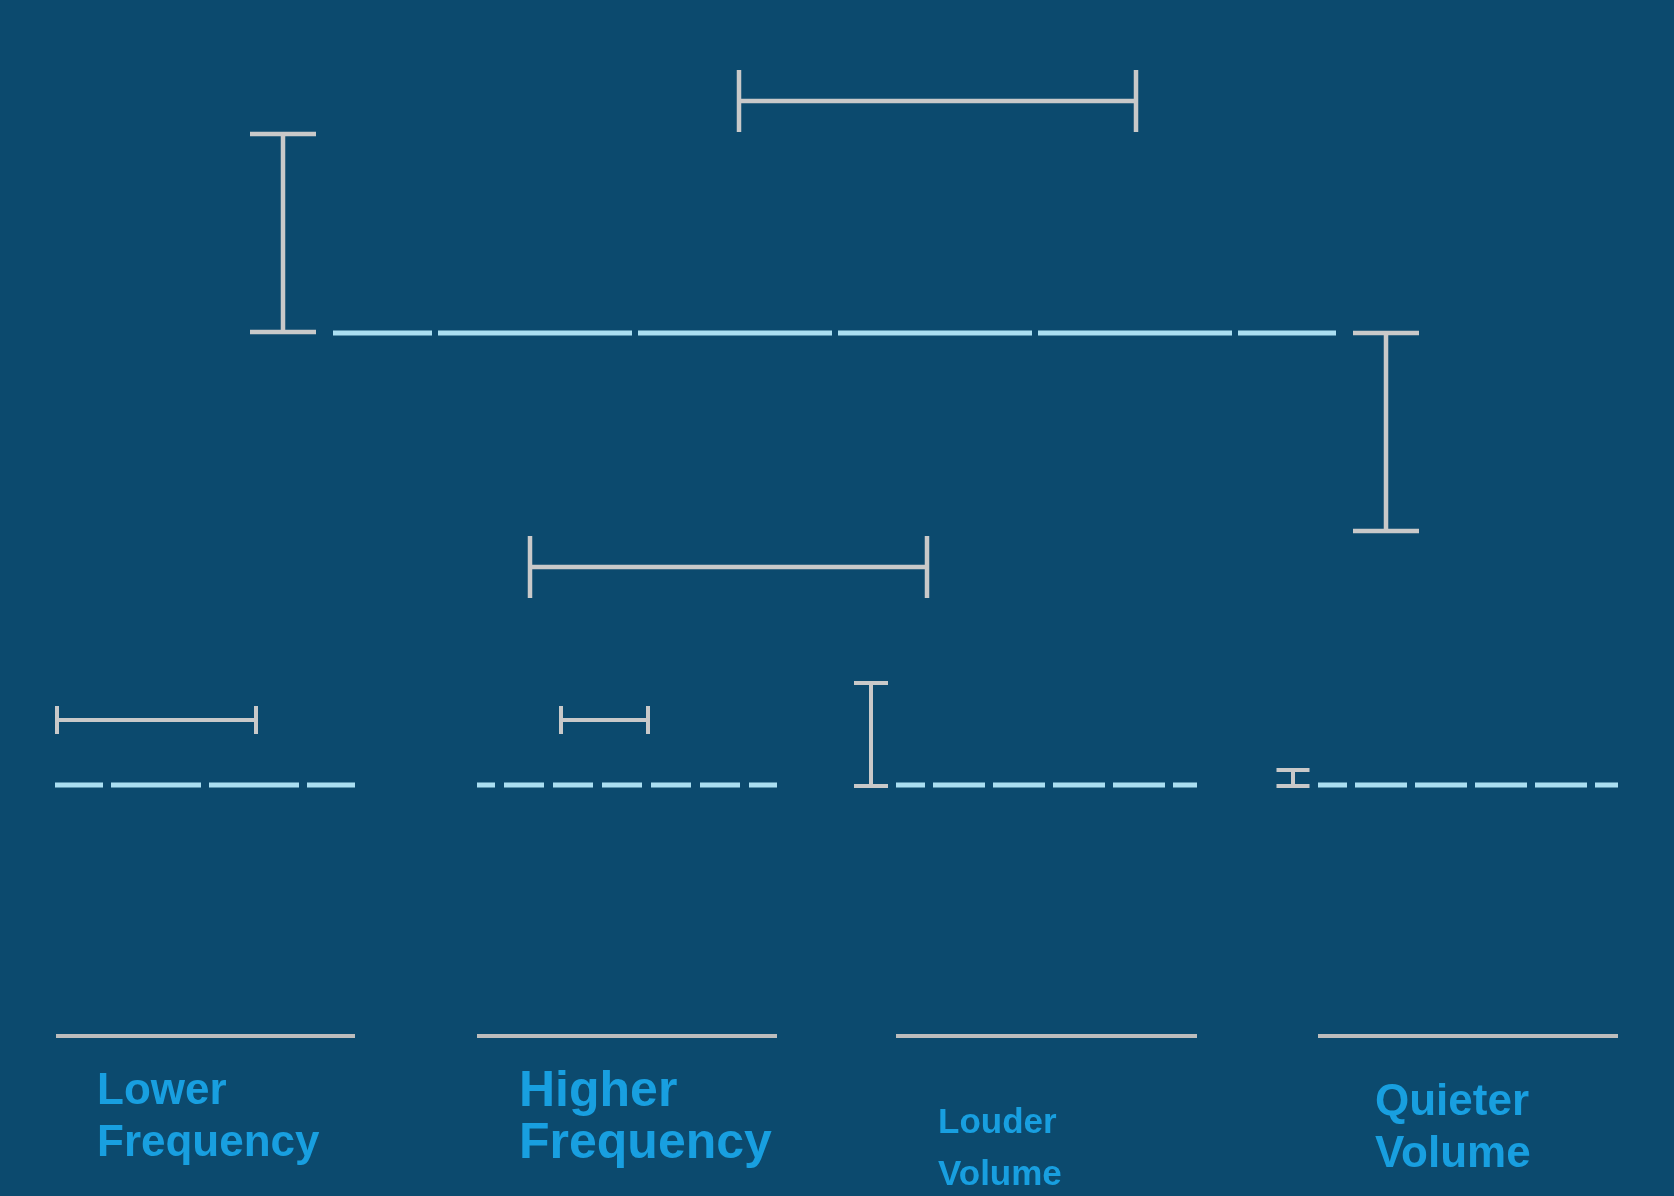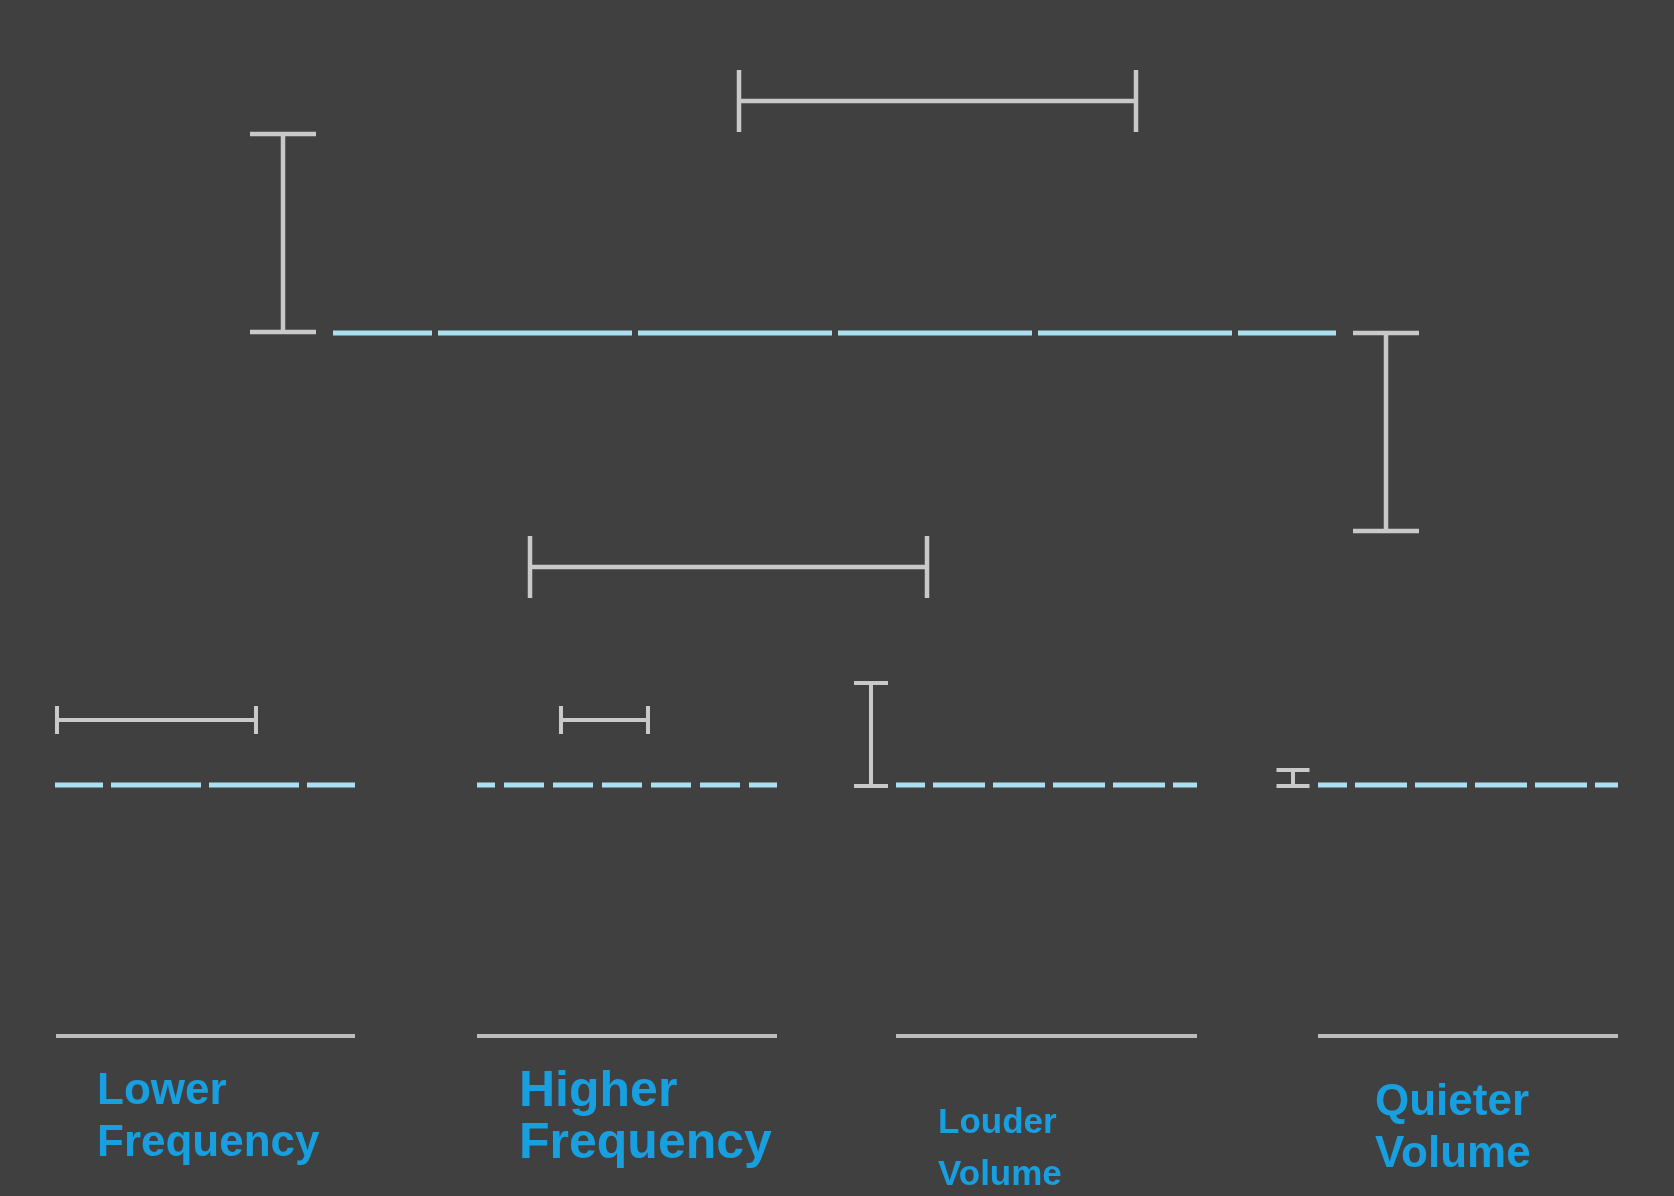--- a/index.html
+++ b/index.html
@@ -4,21 +4,21 @@
 <style>
   html, body {
     margin: 0;
     padding: 0;
     background: #000000;
   }
   .stage {
     position: relative;
     width: 1674px;
     height: 1196px;
-    background: #404040;
+    background: #0c4a6e;
     overflow: hidden;
     font-family: "Liberation Sans", sans-serif;
   }
   #diagram-svg {
     position: absolute;
     left: 0;
     top: 0;
   }
   .group-label {
     position: absolute;

